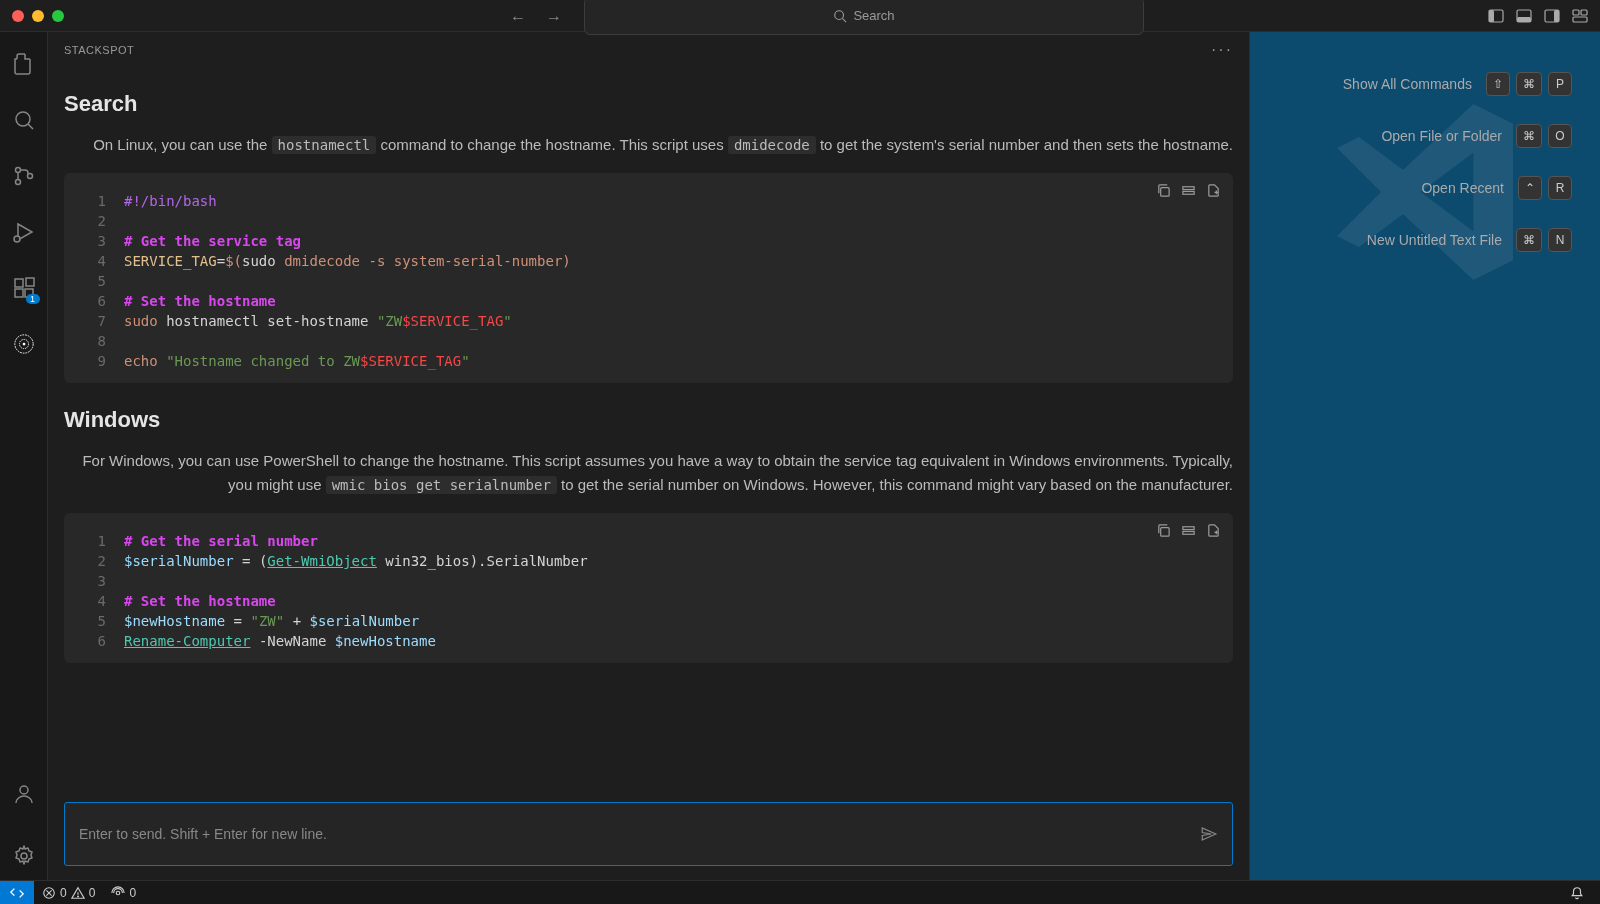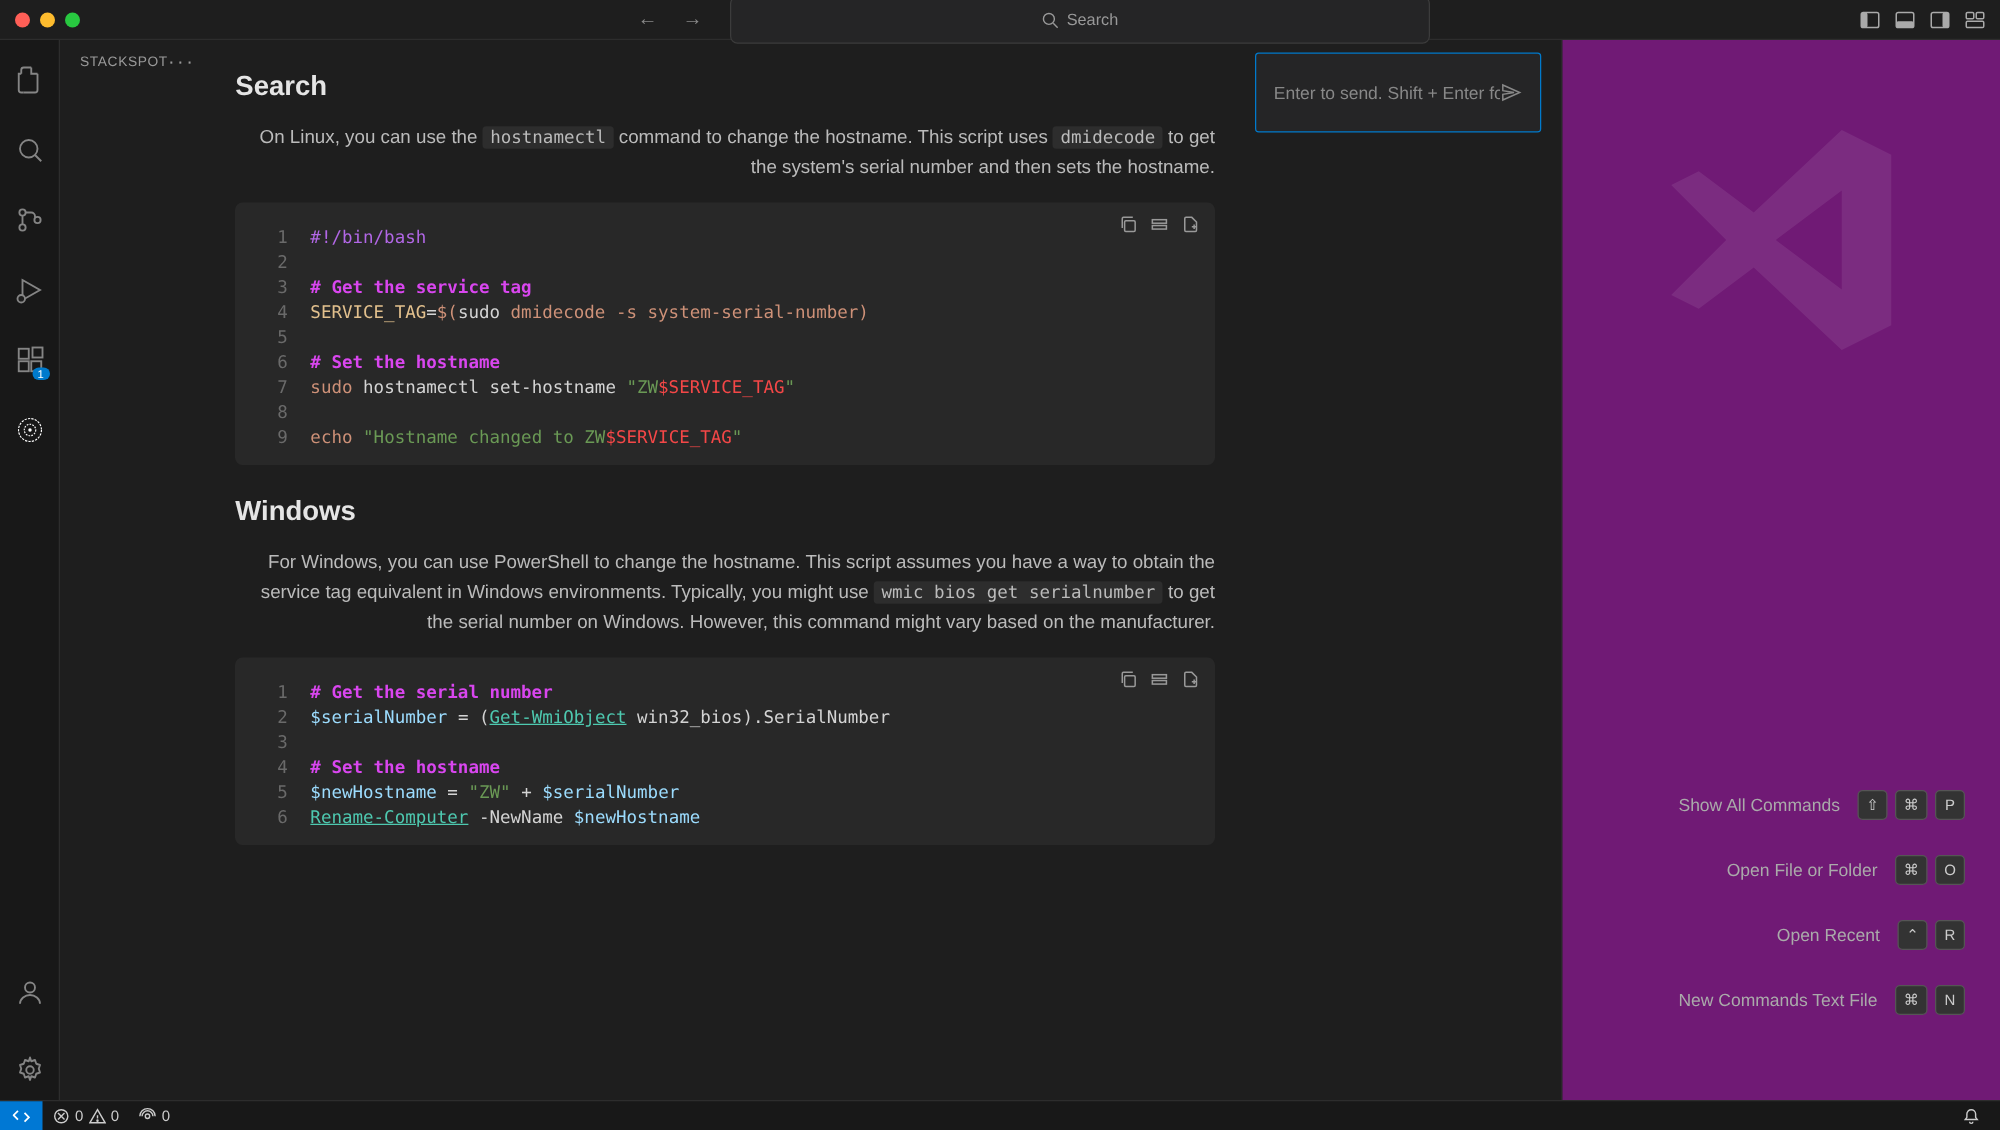--- a/index.html
+++ b/index.html
@@ -58,21 +58,21 @@
   position: absolute; bottom: 8px; right: 8px;
   background: #007acc; color: #fff; font-size: 9px;
   border-radius: 8px; padding: 0 4px; min-width: 14px; text-align: center;
 }
 .activity-bar .bottom { margin-top: auto; margin-bottom: 6px; }
 
 
 .content-wrap { flex: 1; display: flex; overflow: hidden; }
 
 .chat-panel {
-  flex: 1; display: flex; flex-direction: row;
+  flex: 1; display: flex; flex-direction: column;
   border-right: 1px solid #2d2d2d;
 }
 .panel-header {
   height: 35px; display: flex; align-items: center;
   padding: 0 16px; color: #999; font-size: 11px; letter-spacing: 0.5px;
   justify-content: space-between;
 }
 .panel-header .dots { cursor: pointer; font-size: 16px; letter-spacing: 2px; }
 
 .chat-body {
@@ -122,22 +122,22 @@
 }
 .chat-input input {
   flex: 1; background: transparent; border: 0; color: #ccc;
   font-size: 14px; outline: none;
 }
 .chat-input input::placeholder { color: #888; }
 .chat-input .send { color: #888; cursor: pointer; font-size: 18px; }
 
 
 .welcome-pane {
-  width: 350px; background: #701a75; position: relative;
-  display: flex; flex-direction: column; justify-content: flex-end;
+  width: 350px; background: #0c4a6e; position: relative;
+  display: flex; flex-direction: column; justify-content: flex-start;
   padding: 40px 28px;
 }
 .vscode-bg {
   position: absolute; top: 50px; left: 50%; transform: translateX(-50%);
   opacity: 0.08;
 }
 .welcome-list { position: relative; z-index: 1; }
 .welcome-row {
   display: flex; justify-content: space-between; align-items: center;
   margin-bottom: 28px;
@@ -376,21 +376,21 @@
      </div>
    </div>
           <div class="welcome-row">
      <div class="label">Open Recent</div>
      <div class="keys">
        <span class="key">⌃</span>
               <span class="key">R</span>
      </div>
    </div>
           <div class="welcome-row">
-     <div class="label">New Commands Text File</div>
+     <div class="label">New Untitled Text File</div>
      <div class="keys">
        <span class="key">⌘</span>
               <span class="key">N</span>
      </div>
    </div>
         </div>
     </div>
   </div>
 </div>
 

